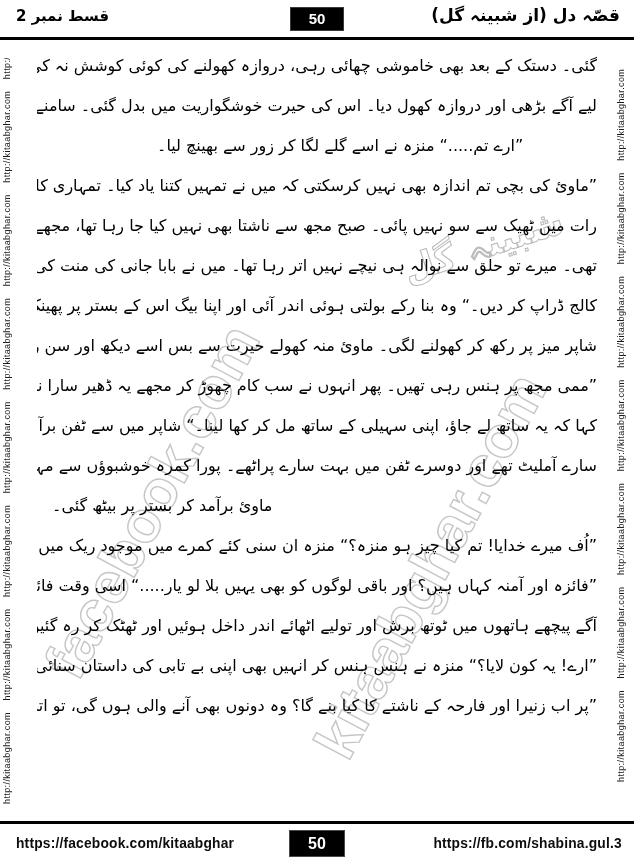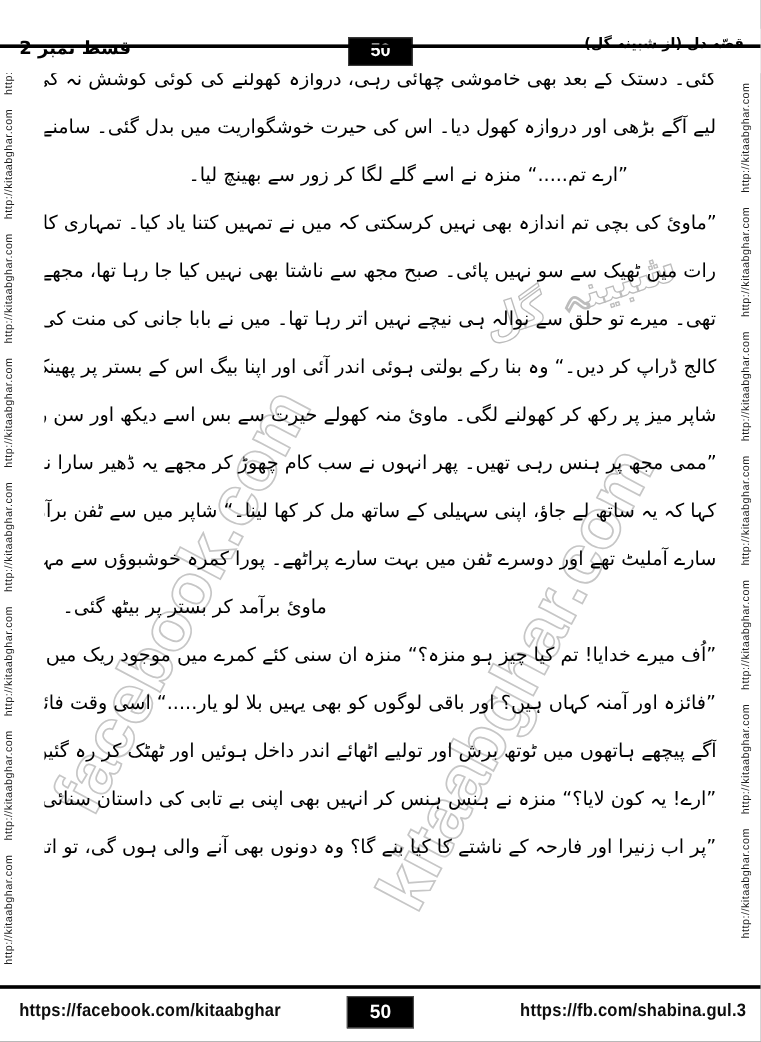--- a/index.html
+++ b/index.html
@@ -1,22 +1,22 @@
 <!DOCTYPE html>
 <html lang="ur"><head>
 <meta charset="utf-8">
 <style>
   html,body { margin:0; padding:0; background:#888; }
   .page {
     position:relative; width:634px; height:868px; background:#ffffff;
     overflow:hidden; font-family:"DejaVu Sans", sans-serif; margin:0 auto;
   }
   
-  .header { position:absolute; top:0; left:0; right:0; height:37px; background:#fff; z-index:3;margin-top:24px; }
-  .book-title { position:absolute; right:14px; top:5px; font-size:12px; font-weight:bold; direction:rtl; color:#000; }
+  .header { position:absolute; top:0; left:0; right:0; height:37px; background:#fff; z-index:3; }
+  .book-title { position:absolute; right:14px; top:5px; font-size:17px; font-weight:bold; direction:rtl; color:#000; }
   .episode-label { position:absolute; left:16px; top:7px; font-size:15px; font-weight:bold; direction:rtl; color:#000; }
   .page-badge {
     position:absolute; left:50%; transform:translateX(-50%); top:7px;
     background:#000; color:#fff; font-weight:bold; font-size:15px;
     width:52px; height:22px; line-height:22px; text-align:center;
     border:1px solid #3a3a3a; font-family:"Liberation Sans", sans-serif;
   }
   .top-rule { position:absolute; top:37px; left:0; width:100%; height:3px; background:#000; z-index:3; }
   
   .vstrip { position:absolute; width:16px; z-index:2; font-family:"Liberation Sans", sans-serif; }

